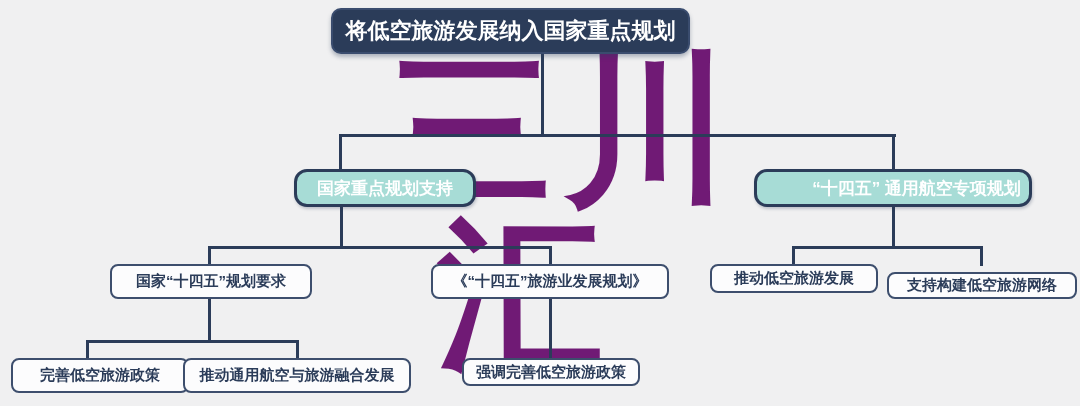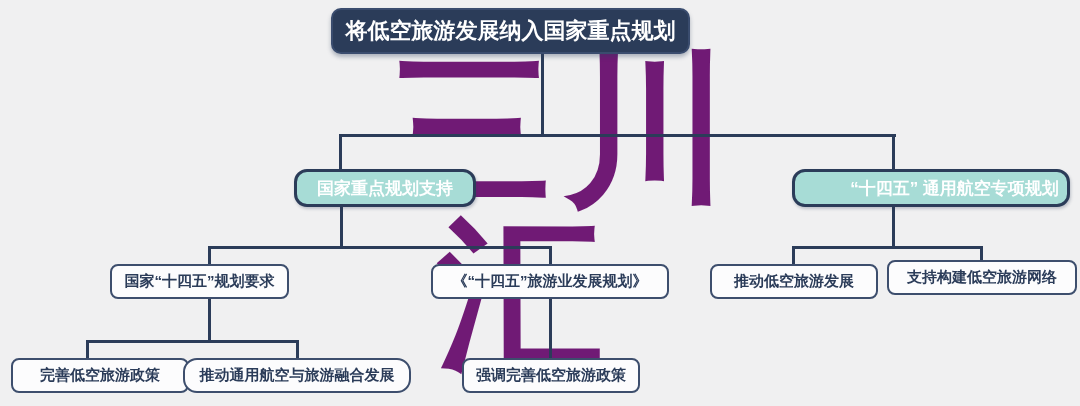--- a/index.html
+++ b/index.html
@@ -95,29 +95,29 @@
   <div class="line" style="left:86px; top:340px; width:213px; height:3px;"></div>
   <div class="line" style="left:86px;  top:340px; width:3px;  height:19px;"></div>
   <div class="line" style="left:296px; top:340px; width:3px;  height:19px;"></div>
 
   <div class="line" style="left:549px; top:298px; width:3px;  height:61px;"></div>
 
   <div class="node root-node" style="left:331px; top:8px;  width:359px; height:46px;">将低空旅游发展纳入国家重点规划</div>
 
   <div class="node teal-node" style="left:250px; top:169px; width:182px; height:38px;margin-left:44px;">国家重点规划支持</div>
 
-  <div class="node teal-node" style="left:792px; top:169px; width:278px; height:38px;padding-left:47px;">“十四五” 通用航空专项规划</div>
+  <div class="node teal-node" style="left:754px; top:169px; width:278px; height:38px;padding-left:47px;">“十四五” 通用航空专项规划</div>
 
-  <div class="node white-node" style="left:110px; top:264px; width:179px; height:35px;">国家“十四五”规划要求</div>
+  <div class="node white-node" style="left:110px; top:264px; width:202px; height:35px;">国家“十四五”规划要求</div>
 
   <div class="node white-node" style="left:431px; top:264px; width:238px; height:35px;">《“十四五”旅游业发展规划》</div>
 
-  <div class="node white-node" style="left:710px; top:264px; width:168px; height:35px;">推动低空旅游发展</div>
+  <div class="node white-node" style="left:710px; top:264px; width:168px; height:29px;">推动低空旅游发展</div>
 
-  <div class="node white-node" style="left:887px; top:260px; width:190px; height:35px;">支持构建低空旅游网络</div>
+  <div class="node white-node" style="left:887px; top:272px; width:190px; height:27px;">支持构建低空旅游网络</div>
 
   <div class="node white-node" style="left:11px;  top:358px; width:178px; height:35px;">完善低空旅游政策</div>
 
-  <div class="node white-node" style="left:183px; top:358px; width:228px; height:35px;border-radius:14px;">推动通用航空与旅游融合发展</div>
+  <div class="node white-node" style="left:183px; top:358px; width:228px; height:35px;">推动通用航空与旅游融合发展</div>
 
-  <div class="node white-node" style="left:462px; top:358px; width:178px; height:35px;">强调完善低空旅游政策</div>
+  <div class="node white-node" style="left:462px; top:358px; width:178px; height:28px;">强调完善低空旅游政策</div>
 
 </div>
 
 </body></html>

